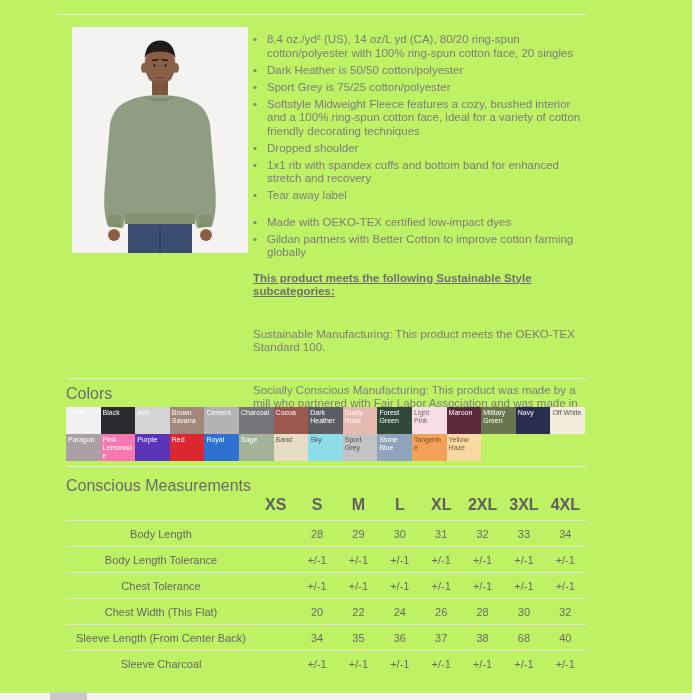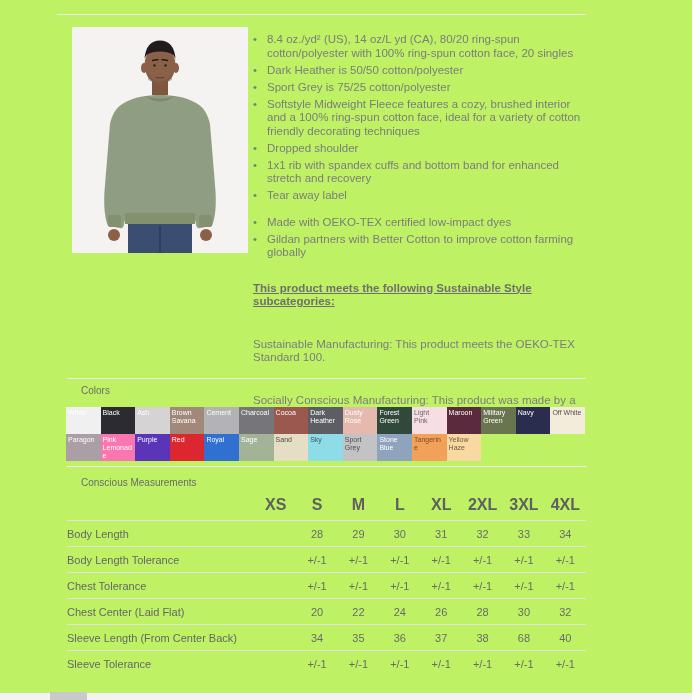--- a/index.html
+++ b/index.html
@@ -13,43 +13,43 @@
   
   .figure{position:absolute;left:72px;top:27px;width:176px;height:226px;}
 
   
   .details{position:absolute;left:253px;top:33px;width:333px;font-size:11.5px;line-height:13.5px;color:#7c7c7c;}
   .bullet-list{margin:0;padding:0;}
   .bullet-list.group2{margin-top:13px;}
   .bullet-item{display:flex;margin-bottom:3.5px;}
   .bullet-item::before{content:"•";width:14px;flex:0 0 14px;color:#7c7c7c;}
   .bullet-text{flex:1;}
-  .sust-heading{margin-top:22px;font-weight:bold;text-decoration:underline;color:#6f6f6f;}
+  .sust-heading{margin-top:12px;font-weight:bold;text-decoration:underline;color:#6f6f6f;}
   .para{margin-top:29px;}
 
   
-  .section-heading{position:absolute;left:81px;font-size:10px;color:#6b6b6b;}
+  .section-heading{position:absolute;left:66px;font-size:16px;color:#6b6b6b;}
   .colors-heading{top:385px;}
   .fm-heading{top:477px;}
 
   
   .swatch-grid{position:absolute;left:66px;top:407px;width:519px;display:grid;
                grid-template-columns:repeat(15,1fr);}
   .swatch{height:27px;box-sizing:border-box;padding:2px 2px;font-size:7px;line-height:8px;
           overflow:hidden;word-wrap:break-word;}
 
   
   .meas-table{position:absolute;left:67px;top:496px;width:519px;border-collapse:collapse;table-layout:fixed;}
   .meas-table th.label-col{width:188px;}
   .meas-table thead th{border-bottom:1px solid #e3e3e3;font-weight:bold;font-size:16px;
                        color:#606060;text-align:center;padding:0 0 6px;}
   .meas-table tbody td{border-bottom:1px solid #e3e3e3;font-size:11px;color:#6a6a6a;
                        text-align:center;height:25px;padding:0;}
   .meas-table tbody tr:last-child td{border-bottom:none;}
-  .meas-table tbody td.row-label{text-align:left;color:#666666;}
+  .meas-table tbody td.row-label{text-align:center;color:#666666;}
 
   
   .bottom-band{position:absolute;left:0;top:693px;width:700px;height:7px;background:#f3f3f3;}
   .bottom-thumb{position:absolute;left:50px;top:692px;width:37px;height:8px;background:#c9c9c9;}
 </style>
 </head>
 <body>
 
 <div class="page">
 
@@ -208,21 +208,21 @@
         <td></td>
         <td>+/-1</td>
         <td>+/-1</td>
         <td>+/-1</td>
         <td>+/-1</td>
         <td>+/-1</td>
         <td>+/-1</td>
         <td>+/-1</td>
       </tr>
       <tr>
-        <td class="row-label">Chest Center (Laid Flat)</td>
+        <td class="row-label">Chest Width (This Flat)</td>
         <td></td>
         <td>20</td>
         <td>22</td>
         <td>24</td>
         <td>26</td>
         <td>28</td>
         <td>30</td>
         <td>32</td>
       </tr>
       <tr>
@@ -230,21 +230,21 @@
         <td></td>
         <td>34</td>
         <td>35</td>
         <td>36</td>
         <td>37</td>
         <td>38</td>
         <td>68</td>
         <td>40</td>
       </tr>
       <tr>
-        <td class="row-label">Sleeve Tolerance</td>
+        <td class="row-label">Sleeve Charcoal</td>
         <td></td>
         <td>+/-1</td>
         <td>+/-1</td>
         <td>+/-1</td>
         <td>+/-1</td>
         <td>+/-1</td>
         <td>+/-1</td>
         <td>+/-1</td>
       </tr>
     </tbody>

